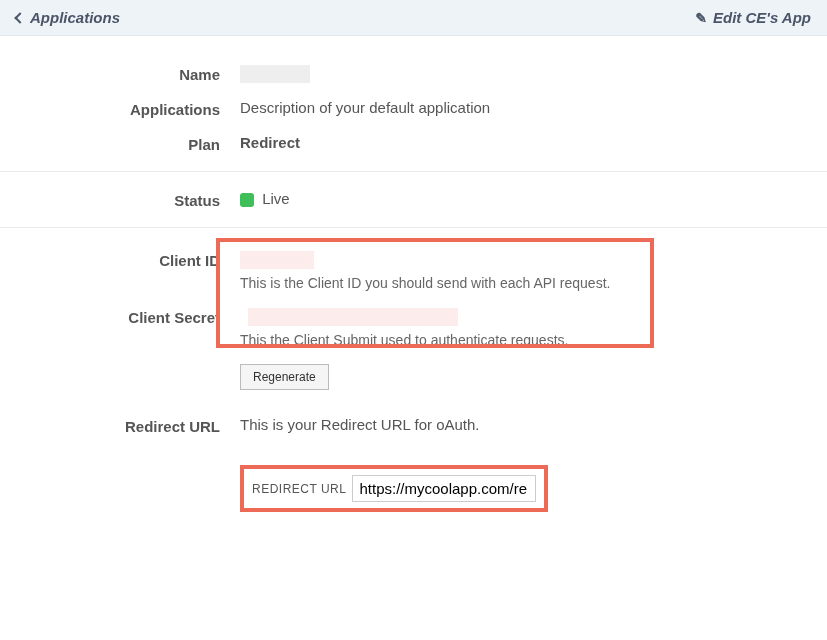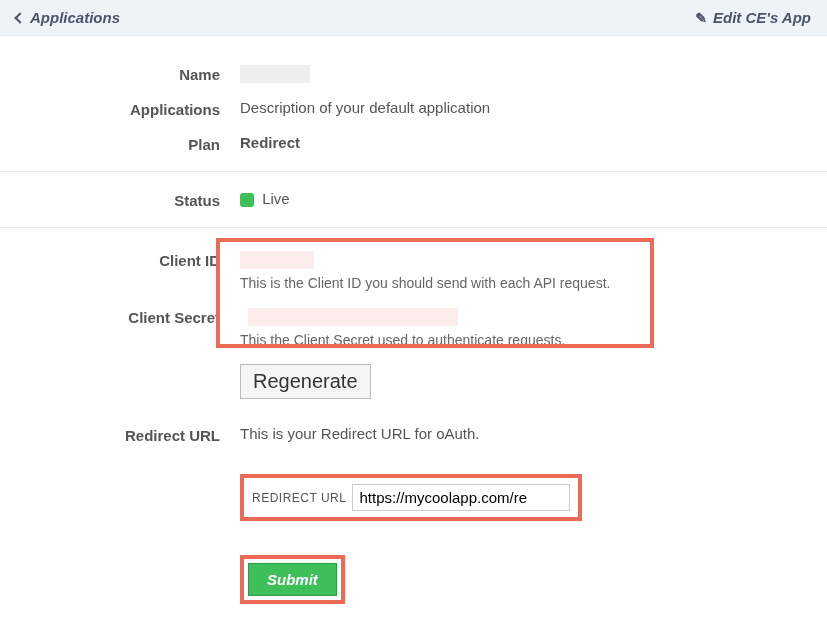--- a/index.html
+++ b/index.html
@@ -113,42 +113,42 @@
     }
     .help-text {
       color: #666;
       font-size: 14px;
       margin-top: 6px;
     }
     .regen-btn {
       background: #f5f5f5;
       border: 1px solid #bbb;
       padding: 5px 12px;
-      font-size: 20px;
+      font-size: 12px;
       cursor: pointer;
       color: #333;
       margin-top: 4px;
     }
     .input-group {
       border: 4px solid #ec6a56;
       display: inline-flex;
       align-items: center;
       padding: 6px 8px;
     }
     .input-label {
       font-size: 12px;
       letter-spacing: 0.5px;
       color: #555;
       margin-right: 6px;
     }
     .url-input {
       border: 1px solid #ccc;
       padding: 4px 6px;
       font-size: 15px;
-      width: 218px;
+      width: 184px;
       font-family: inherit;
     }
     .submit-wrap {
       border: 4px solid #ec6a56;
       display: inline-block;
       padding: 4px;
       margin-top: 18px;
     }
     .submit-btn {
       background: #3fbf5a;
@@ -227,21 +227,21 @@
       <div class="value">
         <span class="redacted-pink-sm"></span>
         <div class="help-text">This is the Client ID you should send with each API request.</div>
       </div>
     </div>
 
     <div class="row">
       <div class="label">Client Secret</div>
       <div class="value">
         <span class="redacted-pink-lg"></span>
-        <div class="help-text">This the Client Secret used to authenticate requests.</div>
+        <div class="help-text">This the Client Submit used to authenticate requests.</div>
       </div>
     </div>
   </div>
 
   <div class="row" style="padding-top:4px;">
     <div class="label"></div>
     <div class="value">
       <button class="regen-btn">Regenerate</button>
     </div>
   </div>
@@ -254,22 +254,14 @@
   <div class="row" style="padding-top:22px;">
     <div class="label"></div>
     <div class="value">
       <span class="input-group">
         <span class="input-label">REDIRECT URL</span>
         <input class="url-input" type="text" value="https://mycoolapp.com/re" style="">
       </span>
     </div>
   </div>
 
-  <div class="row">
-    <div class="label"></div>
-    <div class="value">
-      <span class="submit-wrap">
-        <button class="submit-btn">Submit</button>
-      </span>
-    </div>
-  </div>
 
 </div>
 
 </body></html>

